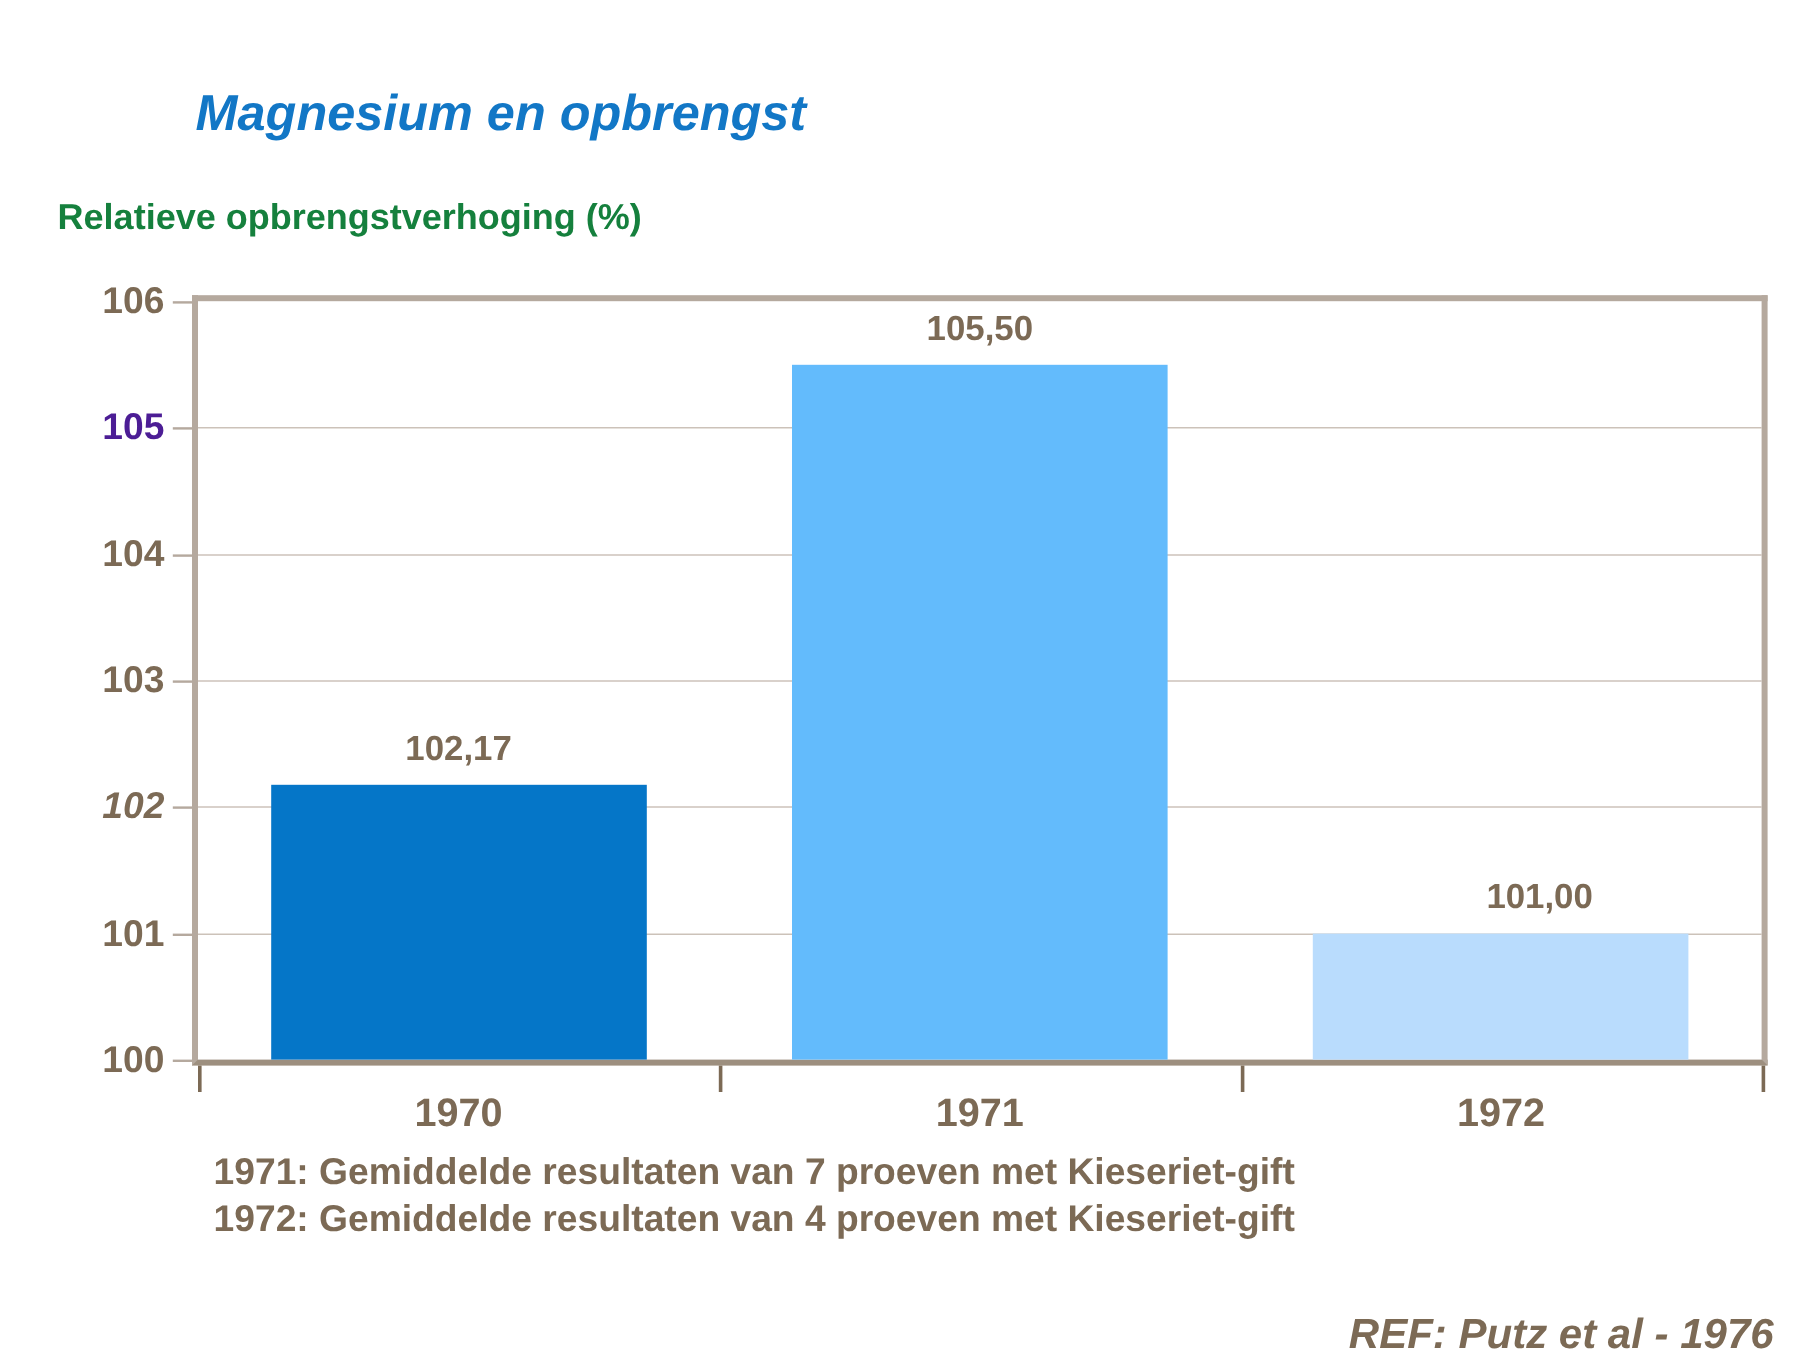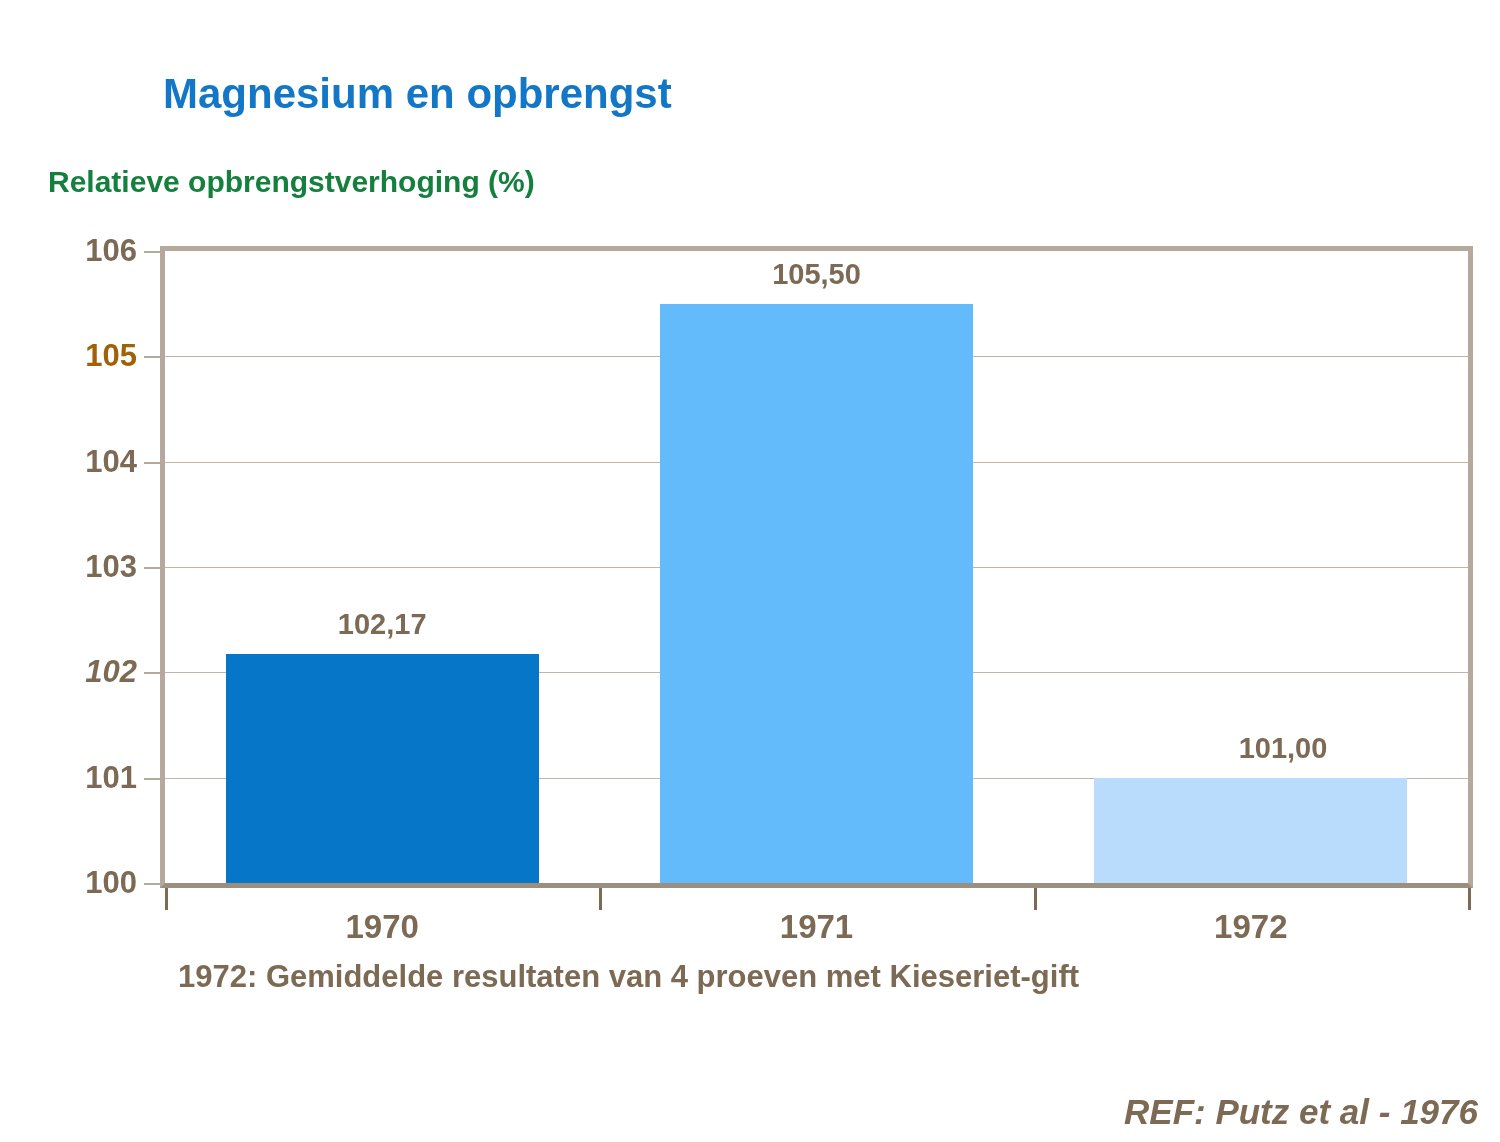--- a/index.html
+++ b/index.html
@@ -19,20 +19,21 @@
   
   #slide-title {
     position: absolute;
     left: 163px;
     top: 70px;
     font-size: 42px;
     font-weight: bold;
     color: #1277C6;
     letter-spacing: 0px;
     white-space: nowrap;
+    font-style: italic;
   }
 
   
   #axis-caption {
     position: absolute;
     left: 48px;
     top: 165px;
     font-size: 30px;
     font-weight: bold;
     color: #15803d;
@@ -162,21 +163,21 @@
     <div class="ylabel" style="top: 883px; color: rgb(124, 106, 85);">100</div>
     <div class="ytick" style="position: absolute; left: 144px; top: 777.667px; width: 16px; height: 2px; background: rgb(181, 169, 158);"></div>
     <div class="ylabel" style="top: 777.667px; color: rgb(124, 106, 85);">101</div>
     <div class="ytick" style="position: absolute; left: 144px; top: 672.333px; width: 16px; height: 2px; background: rgb(181, 169, 158);"></div>
     <div class="ylabel" style="top: 672.333px; color: rgb(124, 106, 85); font-style: italic;">102</div>
     <div class="ytick" style="position: absolute; left: 144px; top: 567px; width: 16px; height: 2px; background: rgb(181, 169, 158);"></div>
     <div class="ylabel" style="top: 567px; color: rgb(124, 106, 85);">103</div>
     <div class="ytick" style="position: absolute; left: 144px; top: 461.667px; width: 16px; height: 2px; background: rgb(181, 169, 158);"></div>
     <div class="ylabel" style="top: 461.667px; color: rgb(124, 106, 85);">104</div>
     <div class="ytick" style="position: absolute; left: 144px; top: 356.333px; width: 16px; height: 2px; background: rgb(181, 169, 158);"></div>
-    <div class="ylabel" style="top: 356.333px; color: #a16207;">105</div>
+    <div class="ylabel" style="top: 356.333px; color: #4c1d95;">105</div>
     <div class="ytick" style="position: absolute; left: 144px; top: 251px; width: 16px; height: 2px; background: rgb(181, 169, 158);"></div>
     <div class="ylabel" style="top: 251px; color: rgb(124, 106, 85);">106</div>
   </div>
 <div id="category-layer">
     <div class="cat-label" style="left: 382.167px; color: rgb(124, 106, 85);">1970</div>
     <div class="cat-label" style="left: 816.5px; color: rgb(124, 106, 85);">1971</div>
     <div class="cat-sep" style="left: 599.333px;"></div>
     <div class="cat-label" style="left: 1250.83px; color: rgb(124, 106, 85);">1972</div>
     <div class="cat-sep" style="left: 1033.67px;"></div>
     <div class="cat-sep" style="left: 165px;"></div>
@@ -185,16 +186,17 @@
 <div id="bars-layer">
     <div style="position: absolute; left: 225.807px; top: 654.427px; width: 312.72px; height: 228.573px; background: rgb(5, 118, 200);"></div>
     <div class="bar-value" style="left: 382.167px; top: 608.427px; color: rgb(124, 106, 85);">102,17</div>
     <div style="position: absolute; left: 660.14px; top: 303.667px; width: 312.72px; height: 579.333px; background: rgb(99, 187, 252);"></div>
     <div class="bar-value" style="left: 816.5px; top: 257.667px; color: rgb(124, 106, 85);">105,50</div>
     <div style="position: absolute; left: 1094.47px; top: 777.667px; width: 312.72px; height: 105.333px; background: rgb(185, 220, 253);"></div>
     <div class="bar-value" style="left: 1283px; top: 731.667px; color: rgb(124, 106, 85);">101,00</div>
   </div>
 
 <div id="footnotes">
+    <div class="footnote-line" style="color: rgb(124, 106, 85);">1971: Gemiddelde resultaten van 7 proeven met Kieseriet-gift</div>
     <div class="footnote-line" style="color: rgb(124, 106, 85);">1972: Gemiddelde resultaten van 4 proeven met Kieseriet-gift</div>
   </div>
 
 <div id="reference">REF: Putz et al - 1976</div>
 
 </body></html>

